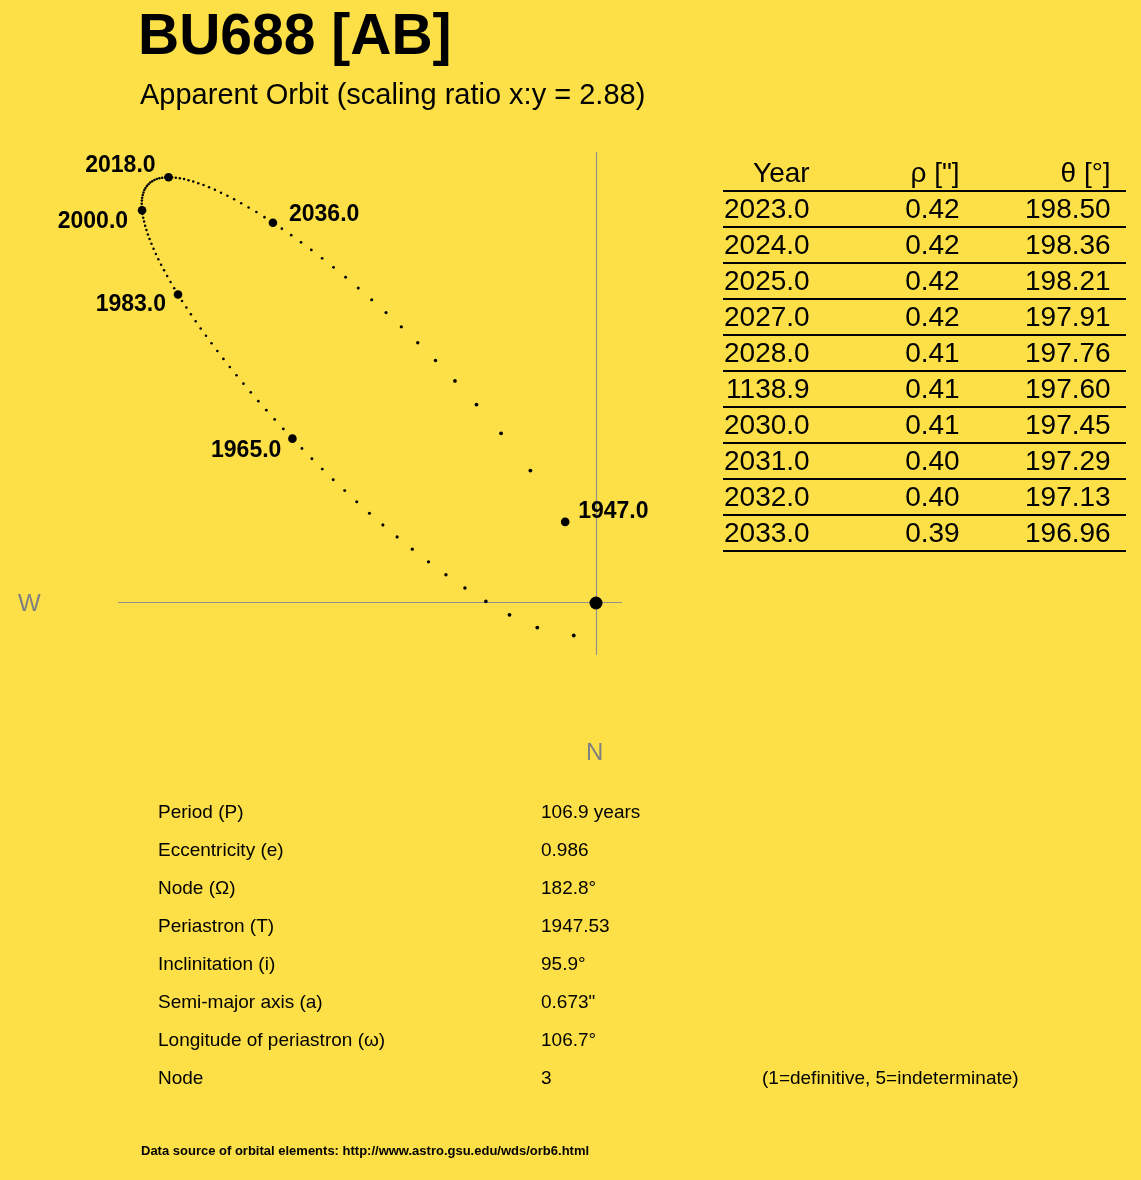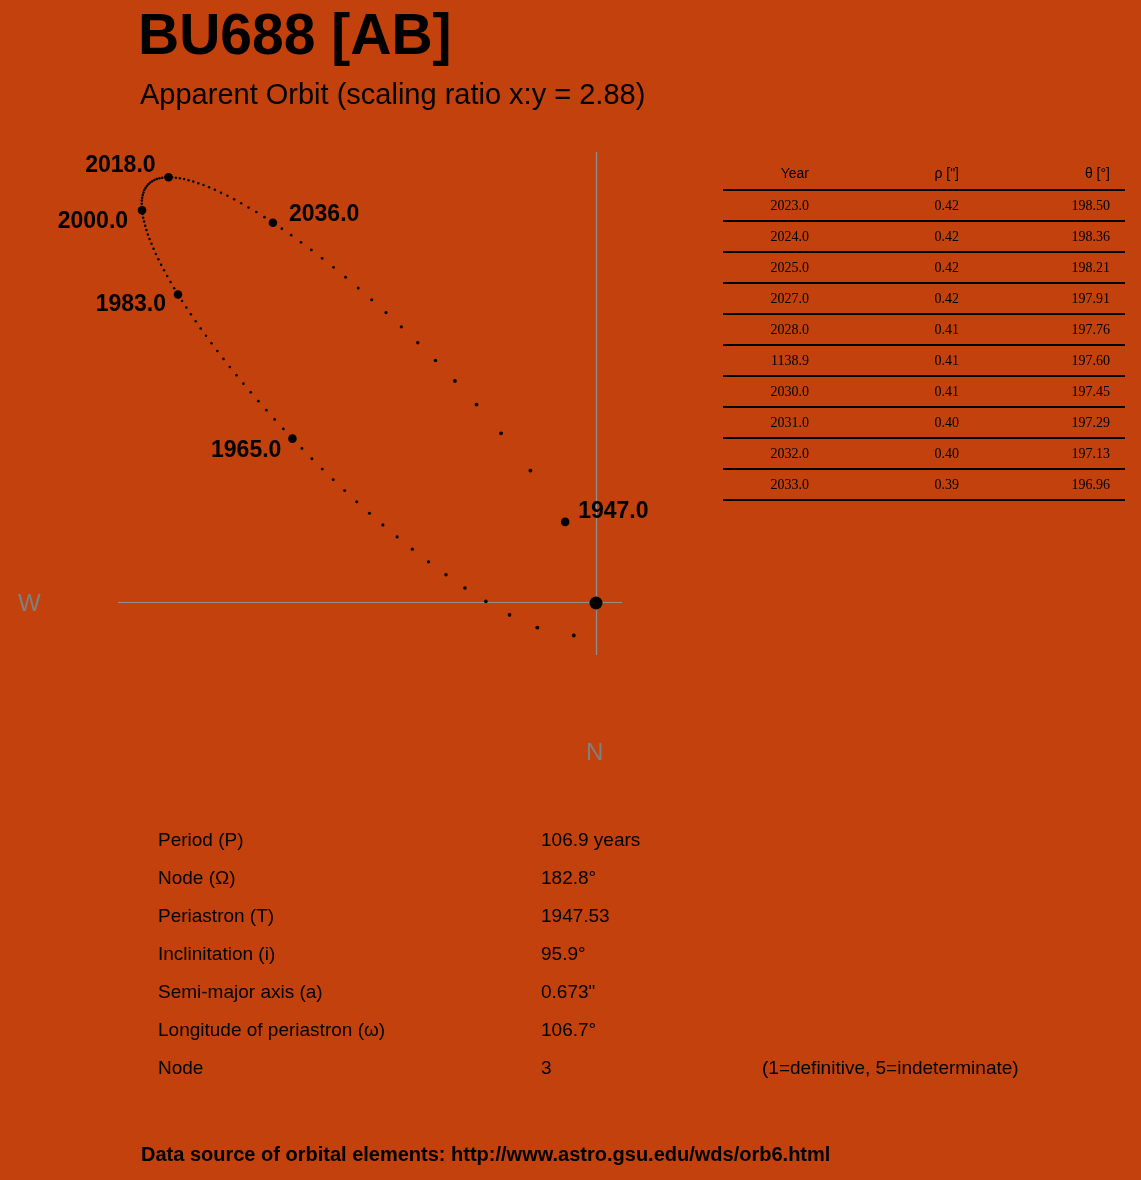--- a/index.html
+++ b/index.html
@@ -1,40 +1,40 @@
 <!DOCTYPE html>
 <html><head>
 <meta charset="utf-8">
 <style>
   html,body{margin:0;padding:0;background:#fff;}
-  .page{position:relative;width:1141px;height:1180px;background:#c2410c;overflow:hidden;
+  .page{position:relative;width:1141px;height:1180px;background:#fde047;overflow:hidden;
         font-family:"Liberation Sans",sans-serif;color:#000;}
   .abs{position:absolute;}
   .title{left:138px;top:6px;font-size:57px;font-weight:bold;line-height:1.0;letter-spacing:0px;}
   .subtitle{left:140px;top:80px;font-size:29px;line-height:1.0;text-align:center;}
   #orbit-wrap{left:0px;top:140px;width:700px;height:640px;}
   .axis{stroke:#909090;stroke-width:1.2;}
   .compass{font-size:24px;fill:#808080;font-family:"Liberation Sans",sans-serif;}
   .epoch-label{font-weight:bold;font-size:23px;fill:#000;font-family:"Liberation Sans",sans-serif;}
   
   #eph-wrap{left:723px;top:156px;}
-  #eph-table{border-collapse:collapse;table-layout:fixed;font-size:14px;color:#000;}
+  #eph-table{border-collapse:collapse;table-layout:fixed;font-size:28px;color:#000;}
   #eph-table th{font-weight:normal;height:34px;vertical-align:middle;}
-  #eph-table td{height:31px;vertical-align:middle;font-family:Liberation Serif, serif;}
+  #eph-table td{height:31px;vertical-align:middle;}
   #eph-table th,#eph-table td{text-align:right;border-bottom:2px solid #000;box-sizing:border-box;white-space:nowrap;}
   #eph-table th:nth-child(1),#eph-table td:nth-child(1){padding-right:45px;}
   #eph-table th:nth-child(2),#eph-table td:nth-child(2){padding-right:46px;}
   #eph-table th:nth-child(3),#eph-table td:nth-child(3){padding-right:15px;}
   
-  #elements{left:158px;top:793px;width:940px;font-size:19px;margin-top:28px;}
+  #elements{left:158px;top:793px;width:940px;font-size:19px;}
   .el-row{position:relative;height:38px;}
   .el-label{position:absolute;left:0;top:50%;transform:translateY(-50%);white-space:nowrap;}
   .el-value{position:absolute;left:383px;top:50%;transform:translateY(-50%);white-space:nowrap;}
   .el-note{position:absolute;left:604px;top:50%;transform:translateY(-50%);white-space:nowrap;}
-  .footer{left:141px;top:1143px;font-size:20px;font-weight:bold;}
+  .footer{left:141px;top:1143px;font-size:13px;font-weight:bold;}
 </style>
 </head>
 <body>
 
 <div class="page">
 
   <div class="abs title">BU688 [AB]</div>
   <div class="abs subtitle">Apparent Orbit (scaling ratio x:y = 2.88)</div>
 
   <div class="abs" id="orbit-wrap">
@@ -240,20 +240,24 @@
         </tbody>
     </table>
   </div>
 
   <div class="abs" id="elements">
       <div class="el-row">
         <div class="el-label">Period (P)</div>
         <div class="el-value">106.9 years</div>
       </div>
       <div class="el-row">
+        <div class="el-label">Eccentricity (e)</div>
+        <div class="el-value">0.986</div>
+      </div>
+      <div class="el-row">
         <div class="el-label">Node (Ω)</div>
         <div class="el-value">182.8°</div>
       </div>
       <div class="el-row">
         <div class="el-label">Periastron (T)</div>
         <div class="el-value">1947.53</div>
       </div>
       <div class="el-row">
         <div class="el-label">Inclinitation (i)</div>
         <div class="el-value">95.9°</div>

